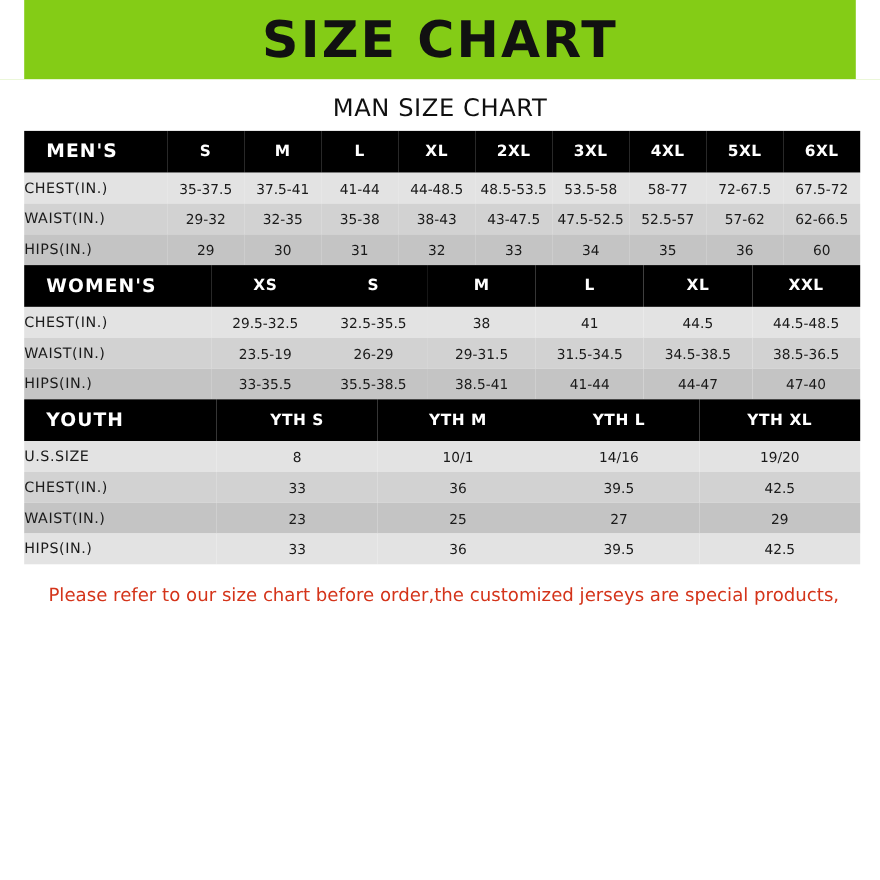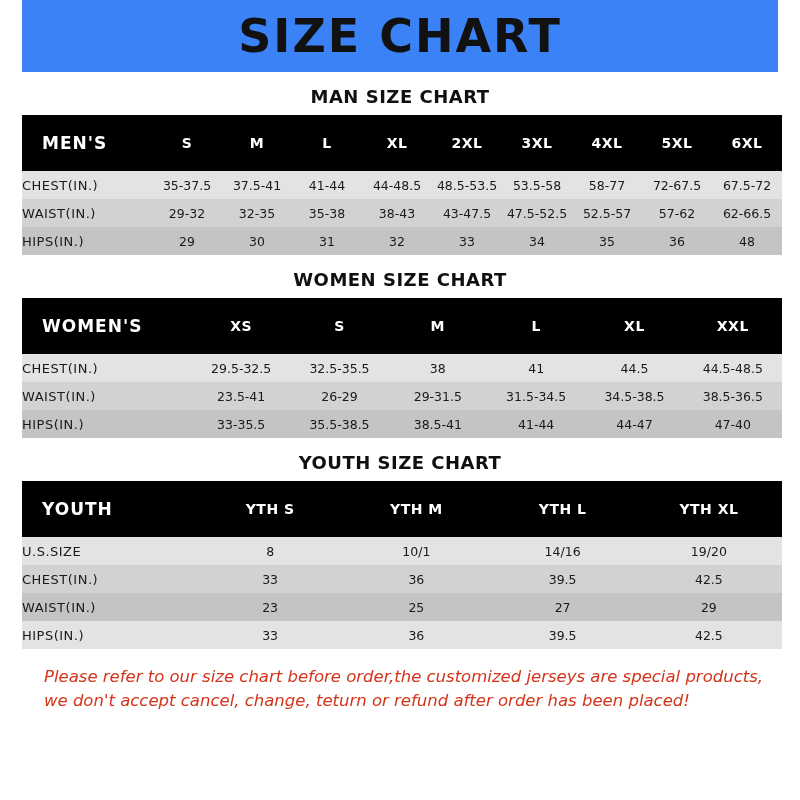--- a/index.html
+++ b/index.html
@@ -17,21 +17,21 @@
     position: relative;
     width: 800px;
     height: 800px;
     background: #ffffff;
     box-sizing: border-box;
   }
   
   .header-band {
     position: relative;
     height: 72px;
-    background: #3b82f6;
+    background: #84cc16;
     display: flex;
     align-items: center;
     justify-content: center;
   }
   .header-title {
     font-family: "DejaVu Sans", sans-serif;
     font-weight: bold;
     font-size: 46px;
     letter-spacing: 2px;
     color: #111111;
@@ -49,22 +49,22 @@
   .white-gap-right { right: 0; }
 
   .content {
     padding: 0 22px;
     box-sizing: border-box;
   }
 
   .section-title {
     text-align: center;
     font-family: "DejaVu Sans", sans-serif;
-    font-weight: bold;
-    font-size: 18px;
+    font-weight: normal;
+    font-size: 22px;
     color: #101010;
     letter-spacing: 0.5px;
     margin: 14px 0 8px 0;
   }
 
   table.size-table {
     width: 760px;
     margin: 0 auto;
     border-collapse: collapse;
     table-layout: fixed;
@@ -77,21 +77,21 @@
     padding: 0;
     height: 28px;
     vertical-align: middle;
     font-family: "DejaVu Sans", sans-serif;
   }
   table.size-table thead th {
     background: #000000;
     color: #ffffff;
     font-weight: bold;
     font-size: 14px;
-    height: 56px;
+    height: 38px;
     letter-spacing: 0.5px;
   }
   table.size-table thead th.row-label {
     text-align: left;
     padding-left: 20px;
     font-size: 17px;
     letter-spacing: 1px;
   }
   table.size-table tbody td.row-label {
     text-align: left;
@@ -113,21 +113,20 @@
   .women-col-label { width: 170px; }
   .youth-col-label { width: 175px; }
 
   .footnote {
     margin: 16px 22px 0 22px;
     color: #d4341a;
     font-size: 16.5px;
     line-height: 1.45;
     font-family: "DejaVu Sans", sans-serif;
     text-align: left;
-    font-style: italic;
   }
   .footnote div { white-space: nowrap; }
 </style>
 </head>
 <body>
 
 <div class="page">
 
   <div class="header-band">
     <div class="white-gap-left"></div>
@@ -185,28 +184,27 @@
           <tr class="shade-c">
             <td class="row-label">HIPS(IN.)</td>
             <td>29</td>
             <td>30</td>
             <td>31</td>
             <td>32</td>
             <td>33</td>
             <td>34</td>
             <td>35</td>
             <td>36</td>
-            <td>48</td>
+            <td>60</td>
           </tr>
         </tbody>
       </table>
     </div>
 
     <div class="section">
-      <div class="section-title">WOMEN SIZE CHART</div>
       <table class="size-table">
         <colgroup>
           <col class="women-col-label">
         </colgroup>
         <thead>
           <tr>
             <th class="row-label">WOMEN'S</th>
             <th>XS</th>
             <th>S</th>
             <th>M</th>
@@ -220,42 +218,41 @@
             <td class="row-label">CHEST(IN.)</td>
             <td>29.5-32.5</td>
             <td>32.5-35.5</td>
             <td>38</td>
             <td>41</td>
             <td>44.5</td>
             <td>44.5-48.5</td>
           </tr>
           <tr class="shade-b">
             <td class="row-label">WAIST(IN.)</td>
-            <td>23.5-41</td>
+            <td>23.5-19</td>
             <td>26-29</td>
             <td>29-31.5</td>
             <td>31.5-34.5</td>
             <td>34.5-38.5</td>
             <td>38.5-36.5</td>
           </tr>
           <tr class="shade-c">
             <td class="row-label">HIPS(IN.)</td>
             <td>33-35.5</td>
             <td>35.5-38.5</td>
             <td>38.5-41</td>
             <td>41-44</td>
             <td>44-47</td>
             <td>47-40</td>
           </tr>
         </tbody>
       </table>
     </div>
 
     <div class="section">
-      <div class="section-title">YOUTH SIZE CHART</div>
       <table class="size-table">
         <colgroup>
           <col class="youth-col-label">
         </colgroup>
         <thead>
           <tr>
             <th class="row-label">YOUTH</th>
             <th>YTH S</th>
             <th>YTH M</th>
             <th>YTH L</th>
@@ -290,17 +287,16 @@
             <td>36</td>
             <td>39.5</td>
             <td>42.5</td>
           </tr>
         </tbody>
       </table>
     </div>
 
     <div class="footnote">
       <div>Please refer to our size chart before order,the customized jerseys are special products,</div>
-      <div>we don't accept cancel, change, teturn or refund after order has been placed!</div>
     </div>
 
   </div>
 </div>
 
 </body></html>

